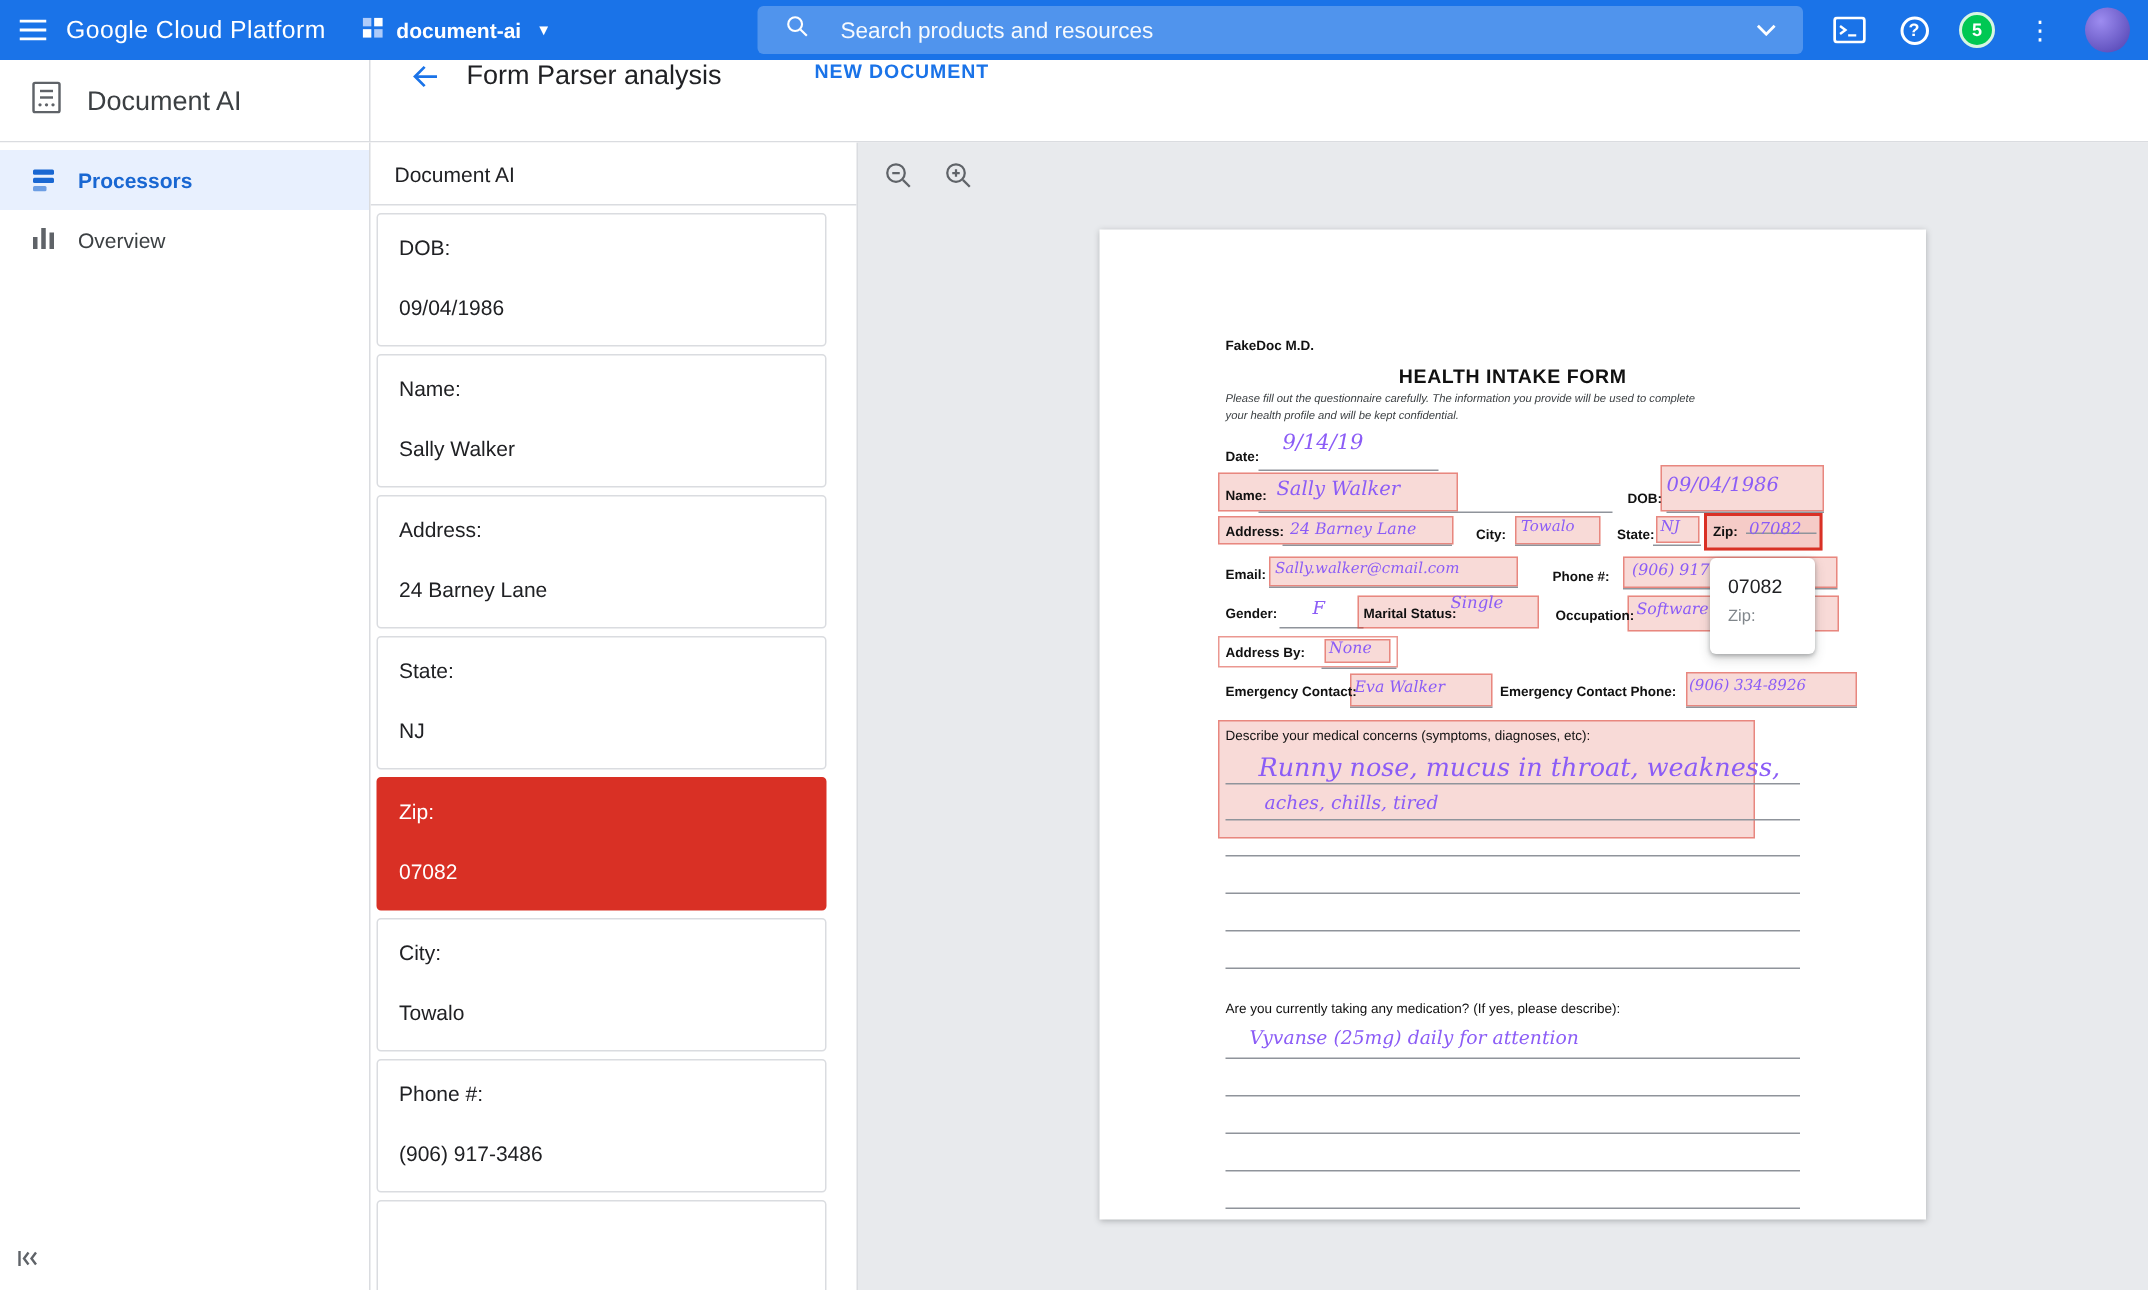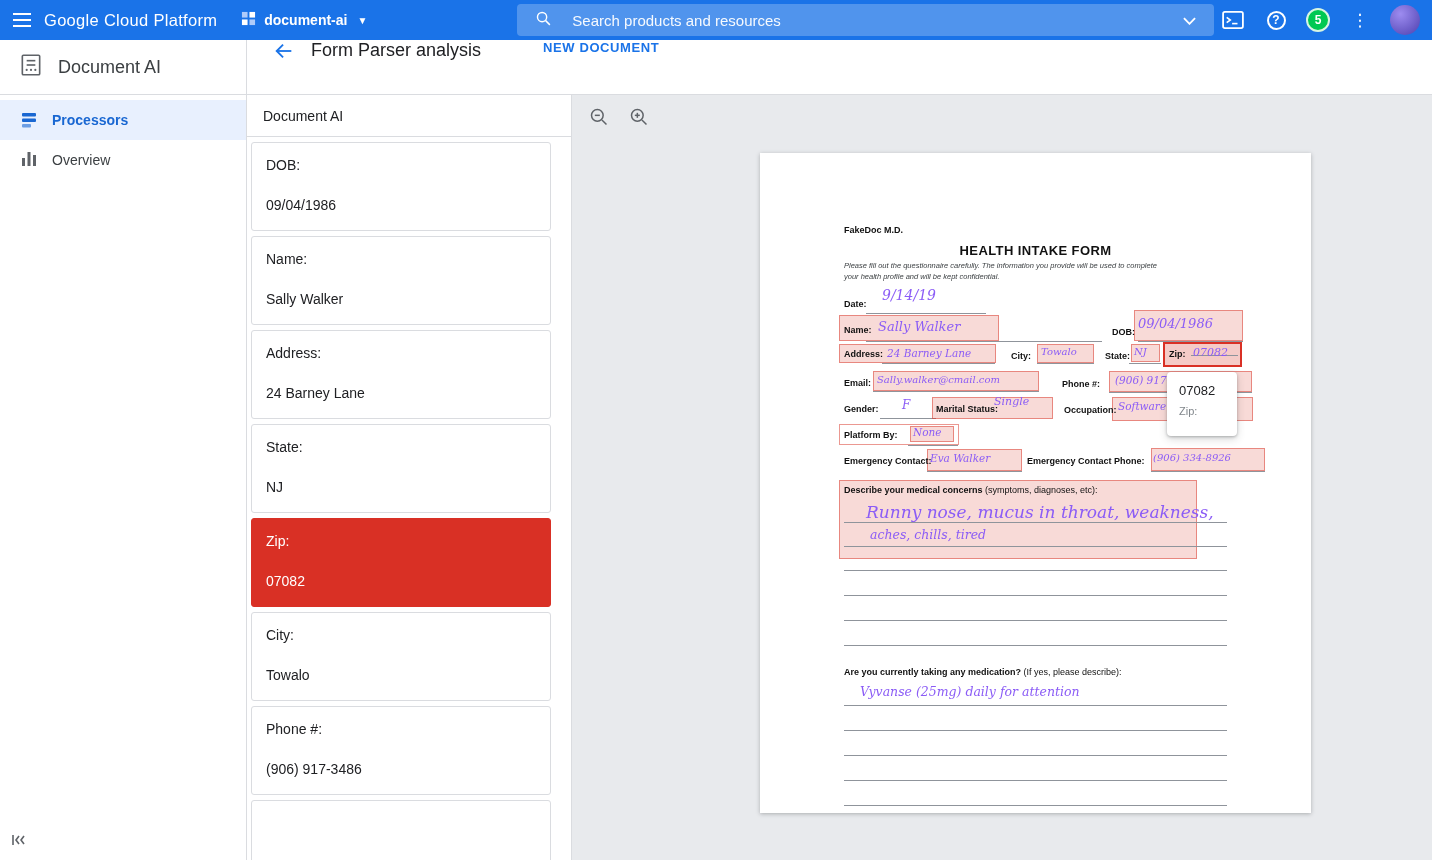--- a/index.html
+++ b/index.html
@@ -4,21 +4,21 @@
 <style>
   * { margin:0; padding:0; box-sizing:border-box; }
   html,body { width:1432px; height:860px; overflow:hidden; background:#fff;
               font-family:"Liberation Sans", sans-serif; }
   .app { position:relative; width:1432px; height:860px; overflow:hidden; }
 
   
   .topbar { height:40px; background:#1a73e8; display:flex; align-items:center; color:#fff; }
   .hamburger { width:44px; display:flex; justify-content:center; cursor:pointer; }
   .brand { font-size:16.5px; letter-spacing:.3px; white-space:nowrap; margin-right:24px; cursor:pointer; }
-  .proj { display:flex; align-items:center; gap:8px; font-size:14px; font-weight:bold; cursor:pointer; margin-right:20px; }
+  .proj { display:flex; align-items:center; gap:8px; font-size:14px; font-weight:bold; cursor:pointer; margin-right:8px; }
   .proj .caret { font-size:10px; margin-left:2px; }
   .searchbar { margin-left:130px; width:697px; height:32px; background:rgba(255,255,255,.24);
                border-radius:4px; display:flex; align-items:center; padding:0 18px 0 18px; cursor:text; }
   .searchbar .ph { margin-left:20px; font-size:15px; color:rgba(255,255,255,.95); flex:1; }
   .top-right { margin-left:auto; display:flex; align-items:center; gap:17px; padding-right:12px; }
   .tico { width:26px; height:26px; display:flex; align-items:center; justify-content:center; cursor:pointer; }
   .help-icon { width:19px; height:19px; border:2px solid #fff; border-radius:50%; font-size:12px; font-weight:bold;
                display:flex; align-items:center; justify-content:center; color:#fff; }
   .badge { width:24px; height:24px; border-radius:50%; background:#00c853; border:2px solid #d7f5e2;
            color:#fff; font-size:12px; font-weight:bold; display:flex; align-items:center; justify-content:center; cursor:pointer; }
@@ -57,35 +57,35 @@
   .card .c-value { font-size:14px; color:#202124; margin-top:24px; }
   .card.selected { background:#d93025; border-color:#d93025; }
   .card.selected .c-label, .card.selected .c-value { color:#fff; }
 
   .viewer { flex:1; position:relative; background:#e8eaed; overflow:hidden; }
   .zoombtn { position:absolute; top:12px; cursor:pointer; }
   .zoom-out { left:17px; } .zoom-in { left:57px; }
 
   
   .doc-page { position:absolute; left:161px; top:58px; width:551px; height:660px; background:#fff;
-              box-shadow:0 1px 4px rgba(60,64,67,.35); overflow:hidden;margin-left:27px; }
+              box-shadow:0 1px 4px rgba(60,64,67,.35); overflow:hidden; }
   .doc-clinic { position:absolute; left:84px; top:72px; font-size:9px; font-weight:bold; color:#111; z-index:2; }
   .doc-title { position:absolute; left:0; right:0; top:90px; text-align:center; font-size:13px;
                font-weight:bold; color:#111; letter-spacing:.4px; z-index:2; }
   .doc-intro { position:absolute; left:84px; top:107px; width:392px; font-size:7.5px; font-style:italic;
                color:#3c4043; line-height:11px; z-index:2; }
   .dl { position:absolute; font-size:9px; font-weight:bold; color:#111; white-space:nowrap; z-index:2; }
   .hw { position:absolute; font-family:"DejaVu Serif", serif; font-style:italic; color:#8b5cf6;
         white-space:nowrap; z-index:2; }
   .fline { position:absolute; height:1px; background:#8f949b; z-index:1; }
   .hl { position:absolute; background:rgba(219,68,55,.20); border:1px solid rgba(219,68,55,.55); z-index:1; cursor:pointer; }
   .hlo { position:absolute; border:1px solid rgba(219,68,55,.55); z-index:1; cursor:pointer; }
   .hl-selected { background:rgba(219,68,55,.28); border:2px solid #d93025; }
   .qline { position:absolute; font-size:9px; color:#111; white-space:nowrap; z-index:2; }
-  .qline b { font-weight:bold; }
+  .qline b { font-weight:normal; }
 
   .tooltip { position:absolute; left:407px; top:219px; width:70px; height:64px; background:#fff;
              border-radius:4px; padding:11px 12px;
              box-shadow:0 1px 3px rgba(60,64,67,.35), 0 3px 8px rgba(60,64,67,.2); z-index:30; }
   .tt-value { font-size:13px; color:#202124; }
   .tt-label { font-size:11px; color:#80868b; margin-top:7px; }
 </style>
 </head>
 <body>
 
@@ -304,21 +304,21 @@
         <span class="hw" style="left:142px;top:245px;font-size:12px">F</span>
         <i class="fline" style="left:120px;top:265px;width:56px"></i>
         <span class="hl" style="left:172px;top:244px;width:121px;height:22px"></span>
         <span class="dl" style="left:176px;top:251px">Marital Status:</span>
         <span class="hw" style="left:234px;top:242px;font-size:11px">Single</span>
         <span class="dl" style="left:304px;top:252px">Occupation:</span>
         <span class="hl" style="left:352px;top:244px;width:141px;height:24px"></span>
         <span class="hw" style="left:358px;top:247px;font-size:10.5px">Software</span>
 
         <span class="hlo" style="left:79px;top:271px;width:120px;height:21px"></span>
-        <span class="dl" style="left:84px;top:277px">Platform By:</span>
+        <span class="dl" style="left:84px;top:277px">Address By:</span>
         <span class="hl" style="left:150px;top:273px;width:44px;height:16px"></span>
         <span class="hw" style="left:153px;top:273px;font-size:10.5px">None</span>
         <i class="fline" style="left:148px;top:292px;width:50px"></i>
 
         <span class="dl" style="left:84px;top:303px">Emergency Contact:</span>
         <span class="hl" style="left:167px;top:296px;width:95px;height:22px"></span>
         <span class="hw" style="left:170px;top:299px;font-size:10.5px">Eva Walker</span>
         <i class="fline" style="left:167px;top:318px;width:95px"></i>
         <span class="dl" style="left:267px;top:303px">Emergency Contact Phone:</span>
         <span class="hl" style="left:391px;top:295px;width:114px;height:23px"></span>

